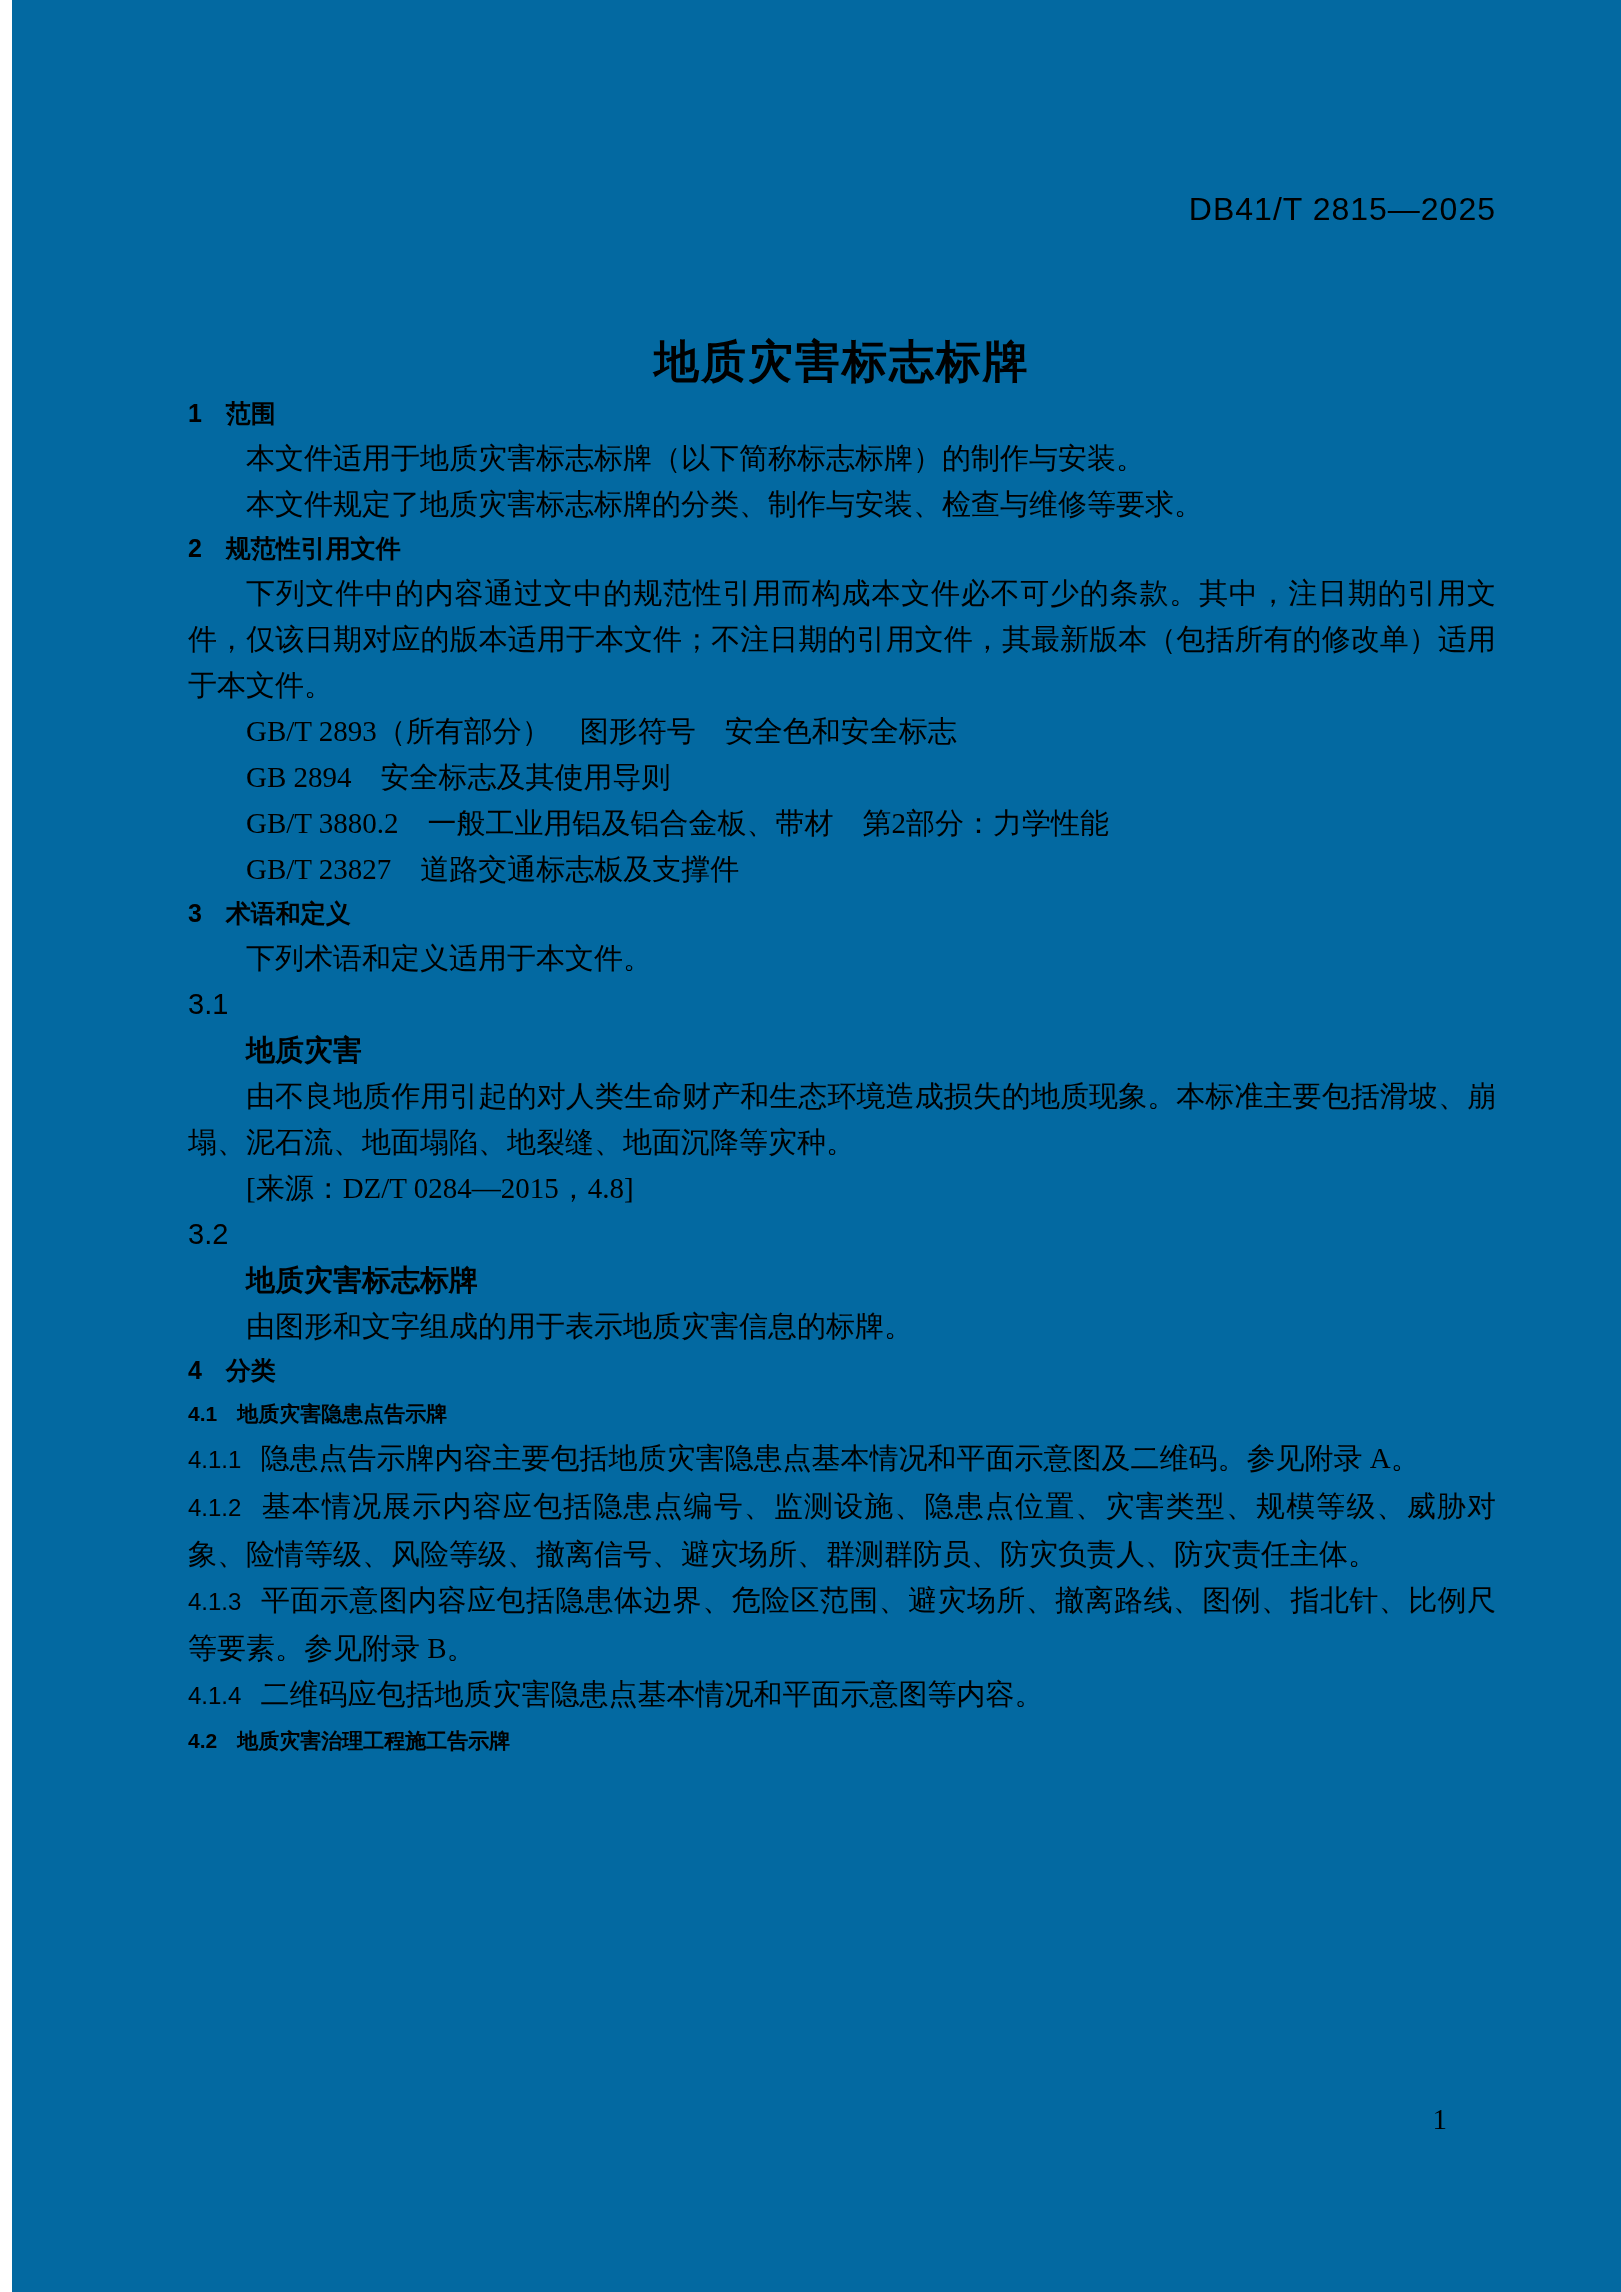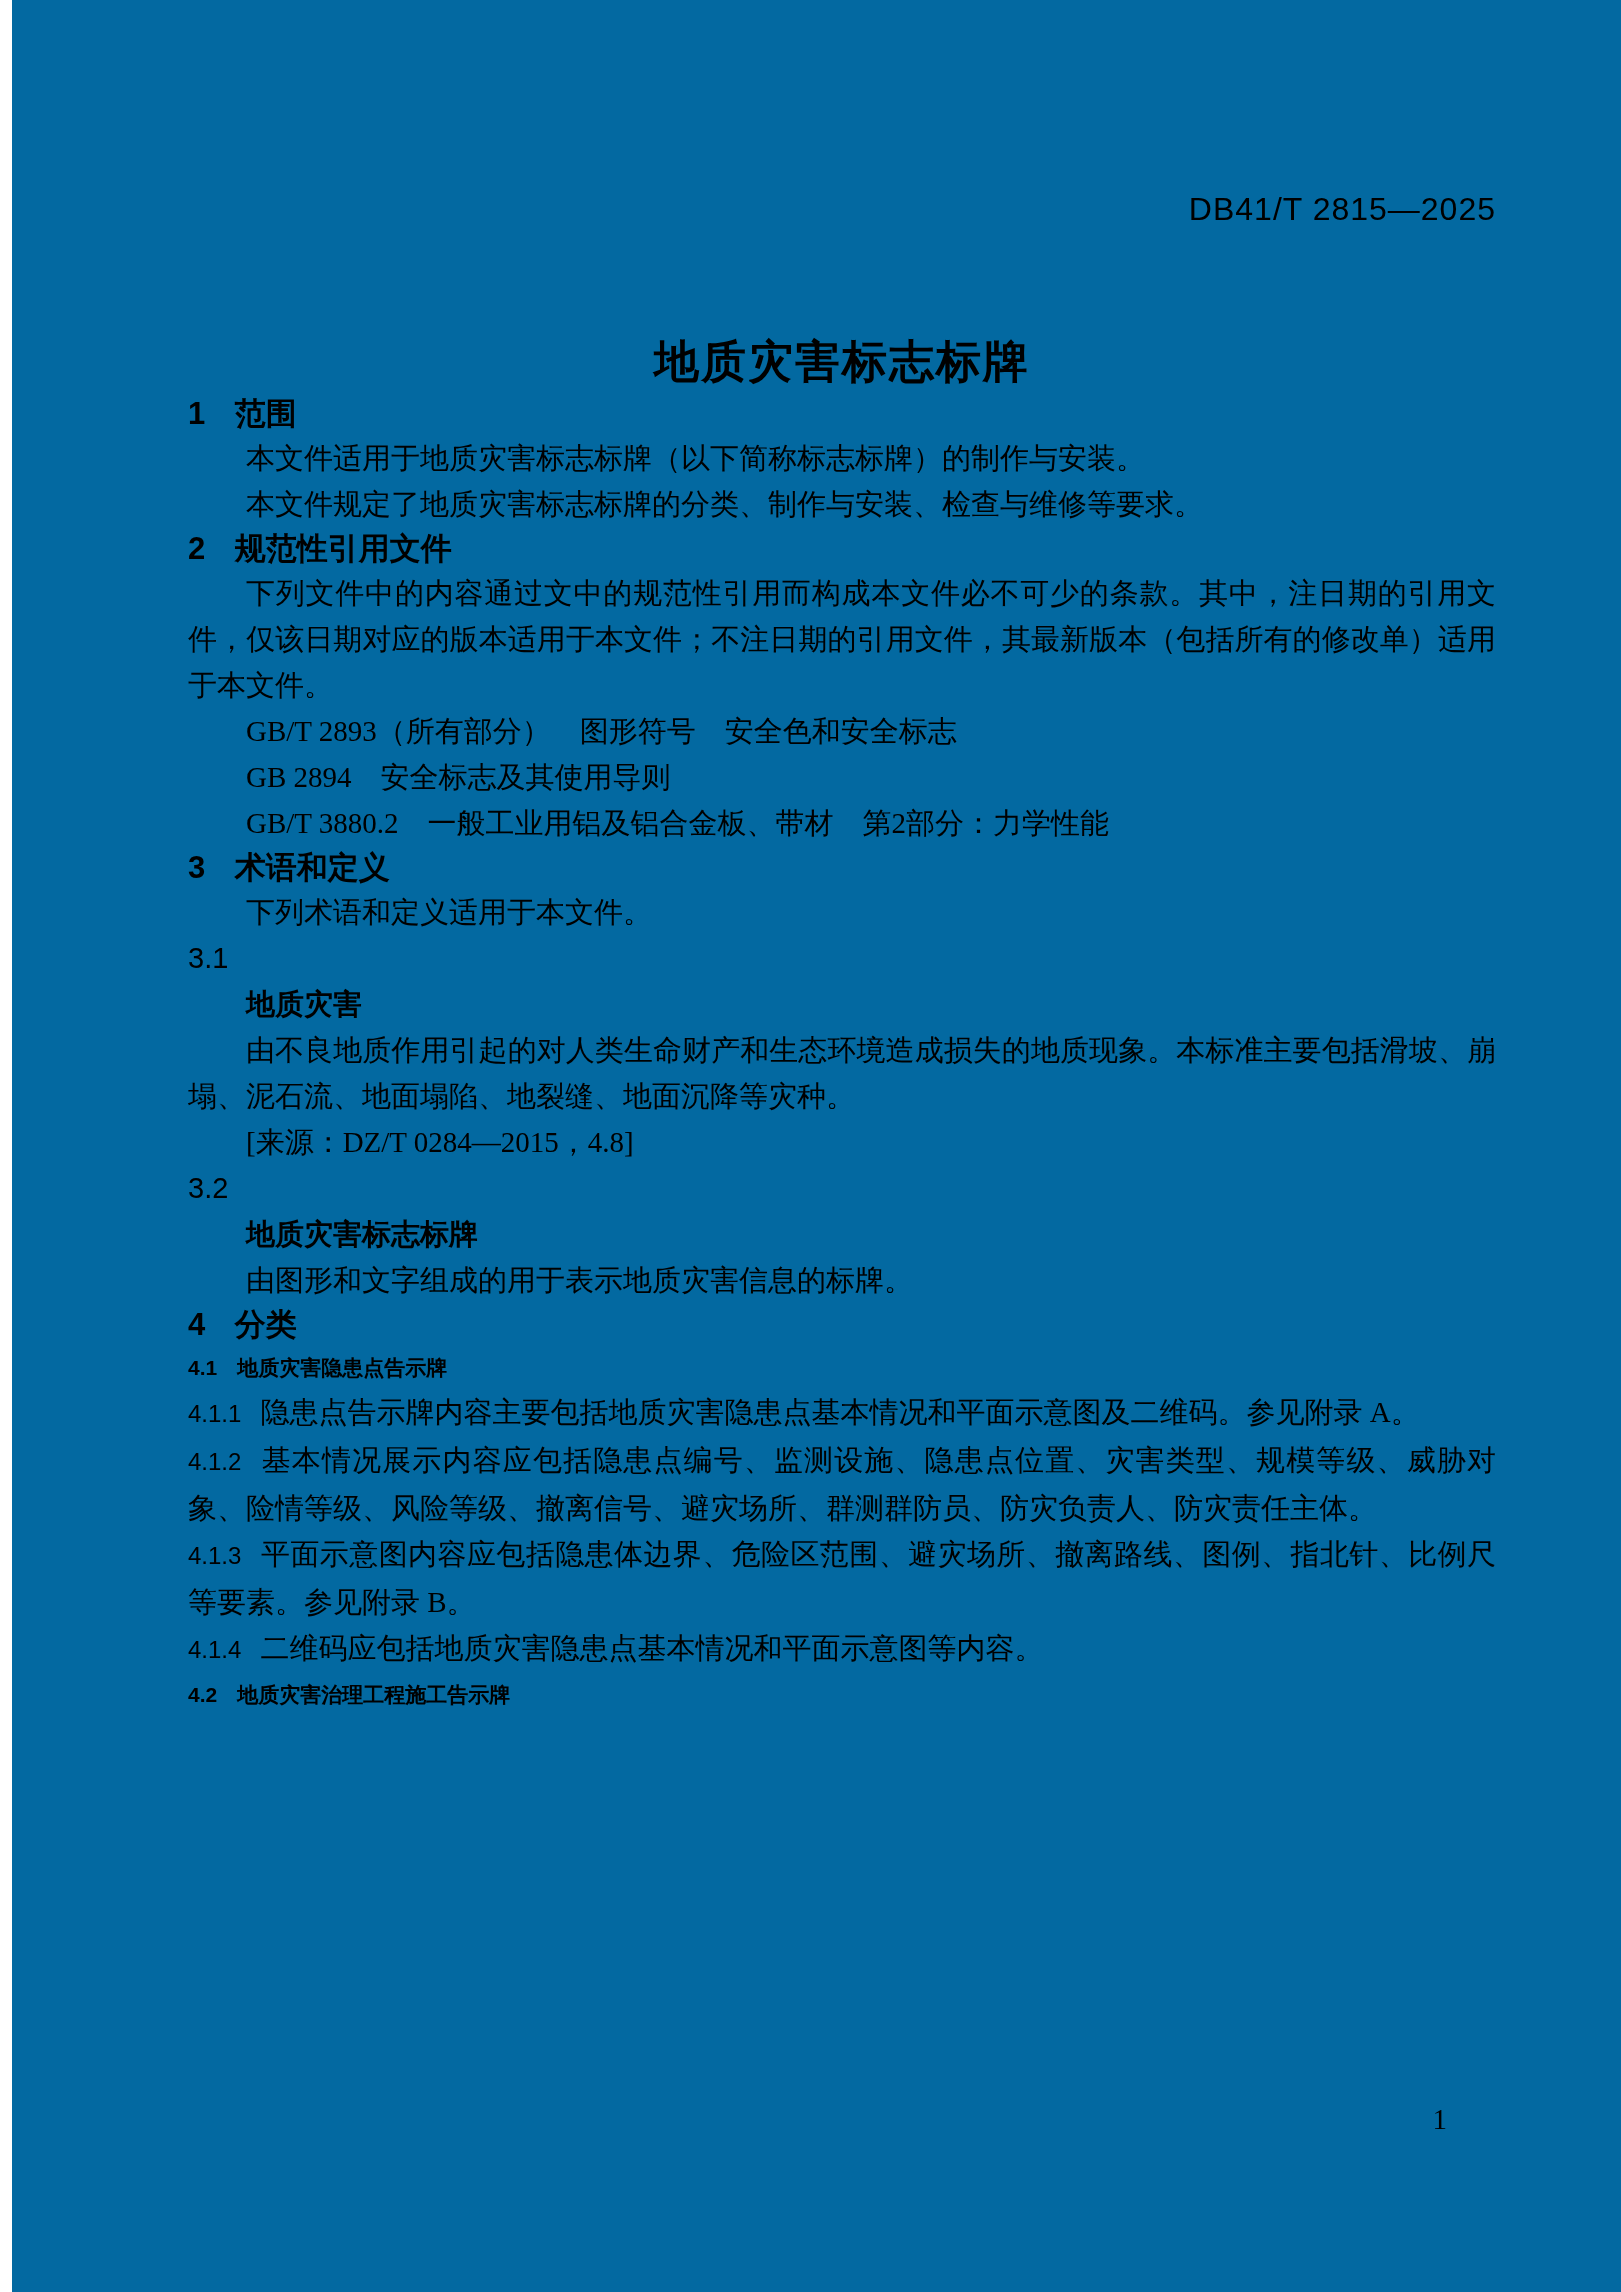--- a/index.html
+++ b/index.html
@@ -29,21 +29,21 @@
     font-family: "Liberation Sans", "DejaVu Sans", sans-serif;
     font-weight: 700;
     font-size: 45px;
     line-height: 61px;
     letter-spacing: 2px;
   }
   h2.sec-h {
     margin: 0;
     font-family: "Liberation Sans", "DejaVu Sans", sans-serif;
     font-weight: 700;
-    font-size: 31px;
+    font-size: 25px;
     line-height: 43px;
   }
   h3.sub-h {
     margin: 0;
     font-family: "Liberation Sans", "DejaVu Sans", sans-serif;
     font-weight: 700;
     font-size: 21px;
     line-height: 43px;
   }
   .h-num { margin-right: 0.95em; }
@@ -96,20 +96,21 @@
 
   <h2 class="sec-h mt-sec1"><span class="h-num">1</span><span>范围</span></h2>
   <p class="body ind">本文件适用于地质灾害标志标牌（以下简称标志标牌）的制作与安装。</p>
   <p class="body ind mt-p1">本文件规定了地质灾害标志标牌的分类、制作与安装、检查与维修等要求。</p>
 
   <h2 class="sec-h mt-sec2"><span class="h-num">2</span><span>规范性引用文件</span></h2>
   <p class="body ind mt-intro2">下列文件中的内容通过文中的规范性引用而构成本文件必不可少的条款。其中，注日期的引用文件，仅该日期对应的版本适用于本文件；不注日期的引用文件，其最新版本（包括所有的修改单）适用于本文件。</p>
   <p class="body ind">GB/T 2893（所有部分）　图形符号　安全色和安全标志</p>
   <p class="body ind">GB 2894　安全标志及其使用导则</p>
   <p class="body ind">GB/T 3880.2　一般工业用铝及铝合金板、带材　第2部分：力学性能</p>
+  <p class="body ind">GB/T 23827　道路交通标志板及支撑件</p>
 
   <h2 class="sec-h mt-sec3"><span class="h-num">3</span><span>术语和定义</span></h2>
   <p class="body ind mt-intro3">下列术语和定义适用于本文件。</p>
 
   <p class="body term-num">3.1</p>
   <p class="body ind term-name">地质灾害</p>
   <p class="body ind">由不良地质作用引起的对人类生命财产和生态环境造成损失的地质现象。本标准主要包括滑坡、崩塌、泥石流、地面塌陷、地裂缝、地面沉降等灾种。</p>
   <p class="body ind">[来源：DZ/T 0284—2015，4.8]</p>
 
   <p class="body term-num">3.2</p>

